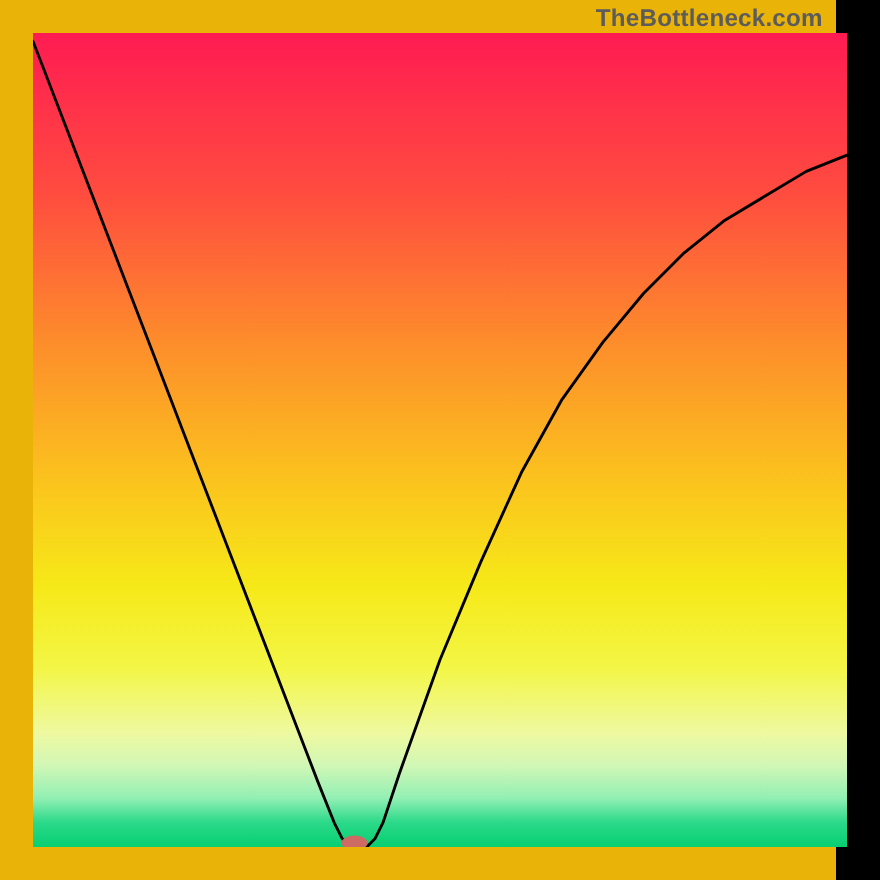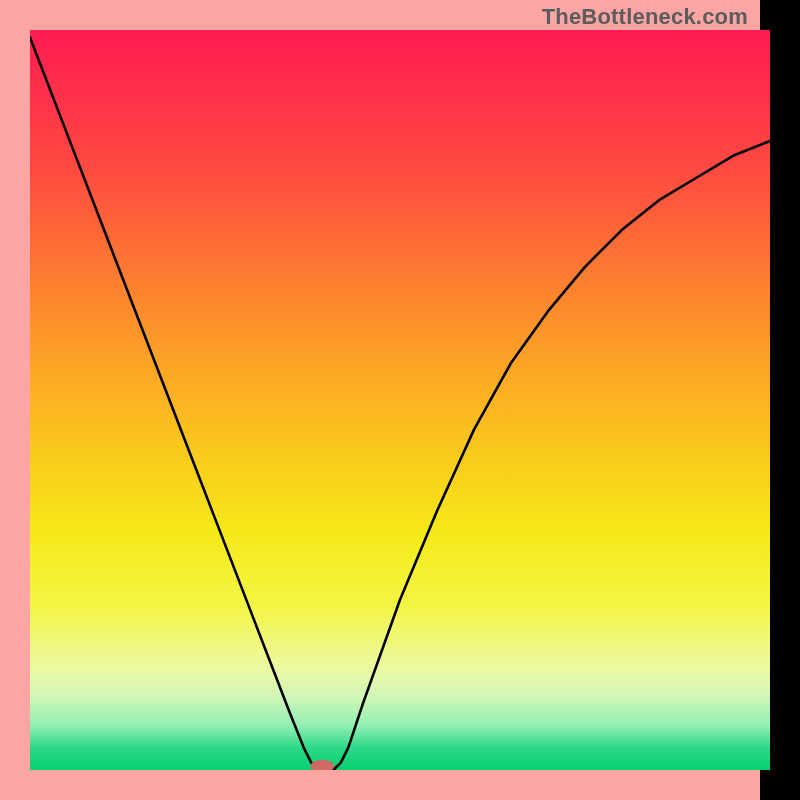--- a/index.html
+++ b/index.html
@@ -8,21 +8,21 @@
     width: 800px;
     height: 800px;
     background: #000000;
     overflow: hidden;
     font-family: Arial, Helvetica, sans-serif;
   }
   .frame {
     position: relative;
     width: 760px;
     height: 800px;
-    background: #fca5a5;
+    background: #eab308;
   }
   .watermark {
     position: absolute;
     top: 4px;
     right: 12px;
     font-size: 22px;
     font-weight: 600;
     color: #5c5c5c;
     letter-spacing: 0.2px;
     z-index: 10;

